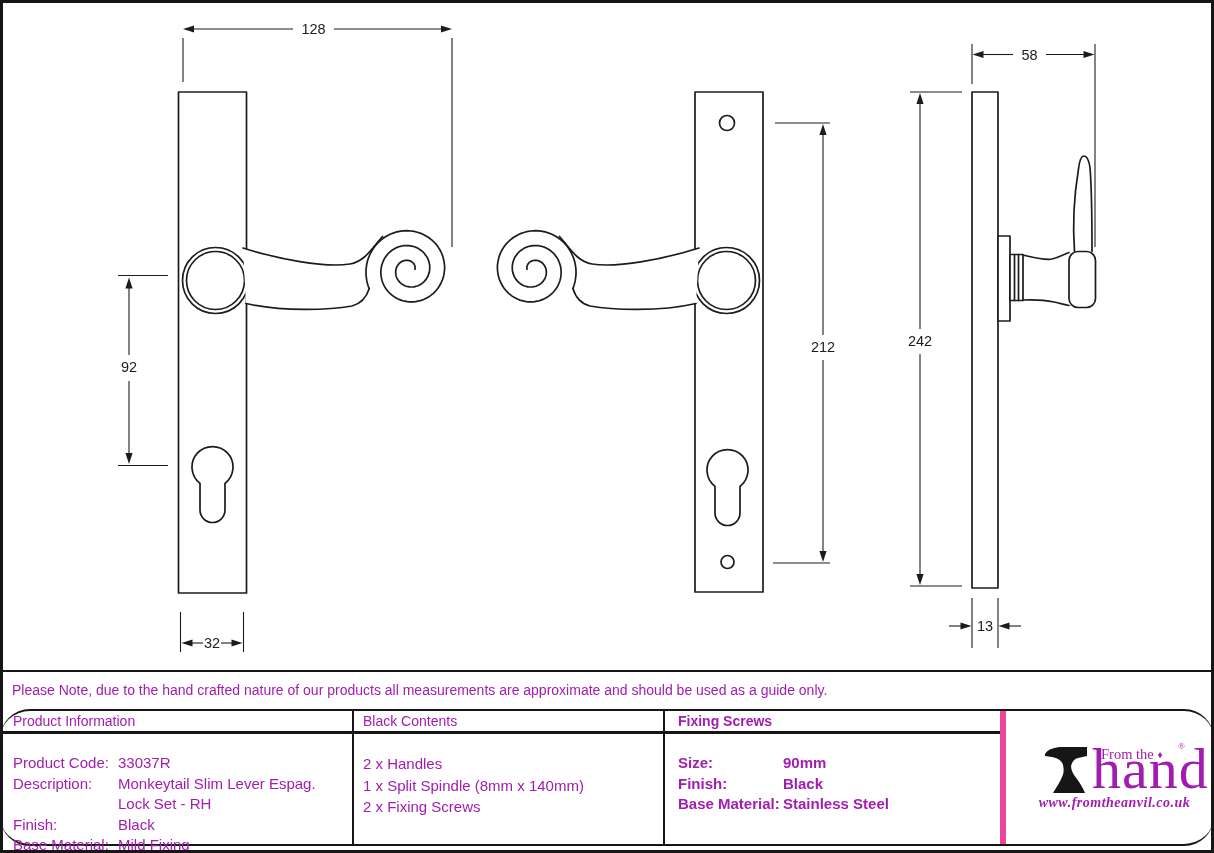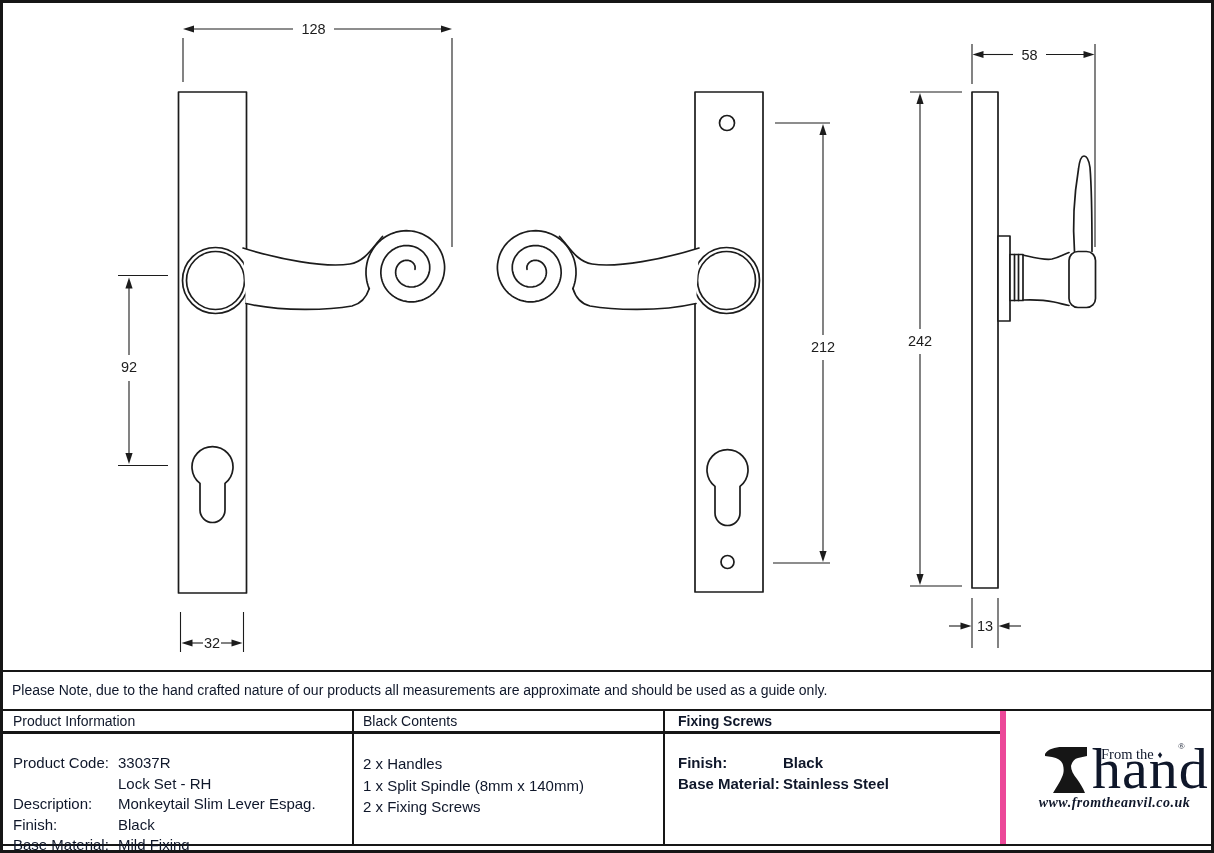--- a/index.html
+++ b/index.html
@@ -1,32 +1,32 @@
 <!DOCTYPE html>
 <html><head>
 <meta charset="utf-8">
 <style>
   html,body{margin:0;padding:0;background:#e8e8e8;}
   .sheet{
     position:relative; width:1214px; height:853px; background:#ffffff;
-    font-family:"Liberation Sans", sans-serif; color:#0f172a; overflow:hidden;
+    font-family:"Liberation Sans", sans-serif; color:#a21caf; overflow:hidden;
   }
   .frame{position:absolute; inset:0; border:3px solid #161616; pointer-events:none; z-index:50;}
   .drawing{position:absolute; left:0; top:0; width:1214px; height:670px;}
   svg text{font-family:"Liberation Sans", sans-serif; font-size:14.5px; fill:#1c1c1c;}
   .dim-text{text-anchor:middle;}
 
   .note-row{
     position:absolute; left:0; top:670px; width:1214px; height:37px;
     border-top:2px solid #161616; line-height:37px; padding-left:12px;
     font-size:14px; box-sizing:content-box; background:#fff;
   }
   .info-table{
     position:absolute; left:0; top:709px; width:1214px; height:133px;
-    border-top:2px solid #161616; border-bottom:2px solid #161616; background:#fff;
+    border-top:2px solid #161616; border-bottom:2px solid #161616; background:#fff;border-radius:30px;
   }
   .col{position:absolute; top:0; height:133px; box-sizing:border-box;}
   .col1{left:0; width:352px;}
   .col2{left:352px; width:311px; border-left:2px solid #161616;}
   .col3{left:663px; width:337px; border-left:2px solid #161616;font-weight:bold;}
   .col4{left:1000px; width:211px; border-left:6px solid #ec4899;}
   .col-header{
     height:20px; line-height:21px; border-bottom:3px solid #161616;
     font-size:14px; padding-left:13px;
   }
@@ -173,26 +173,26 @@
   <div class="info-table">
 
     <div class="col col1">
       <div class="col-header">Product Information</div>
       <div class="col-body">
         <div class="kv">
           <span class="k">Product Code:</span>
           <span class="v">33037R</span>
         </div>
         <div class="kv">
+          <span class="k">Description:</span>
+          <span class="v">Monkeytail Slim Lever Espag.</span>
+        </div>
+        <div class="kv">
           <span class="k"></span>
           <span class="v">Lock Set - RH</span>
-        </div>
-        <div class="kv">
-          <span class="k">Description:</span>
-          <span class="v">Monkeytail Slim Lever Espag.</span>
         </div>
         <div class="kv">
           <span class="k">Finish:</span>
           <span class="v">Black</span>
         </div>
         <div class="kv">
           <span class="k">Base Material:</span>
           <span class="v">Mild Fixing</span>
         </div>
       </div>
@@ -203,20 +203,24 @@
       <div class="col-body">
         <div class="item">2 x Handles</div>
         <div class="item">1 x Split Spindle (8mm x 140mm)</div>
         <div class="item">2 x Fixing Screws</div>
       </div>
     </div>
 
     <div class="col col3">
       <div class="col-header">Fixing Screws</div>
       <div class="col-body">
+        <div class="kv">
+          <span class="k">Size:</span>
+          <span class="v">90mm</span>
+        </div>
         <div class="kv">
           <span class="k">Finish:</span>
           <span class="v">Black</span>
         </div>
         <div class="kv">
           <span class="k">Base Material:</span>
           <span class="v">Stainless Steel</span>
         </div>
       </div>
     </div>

